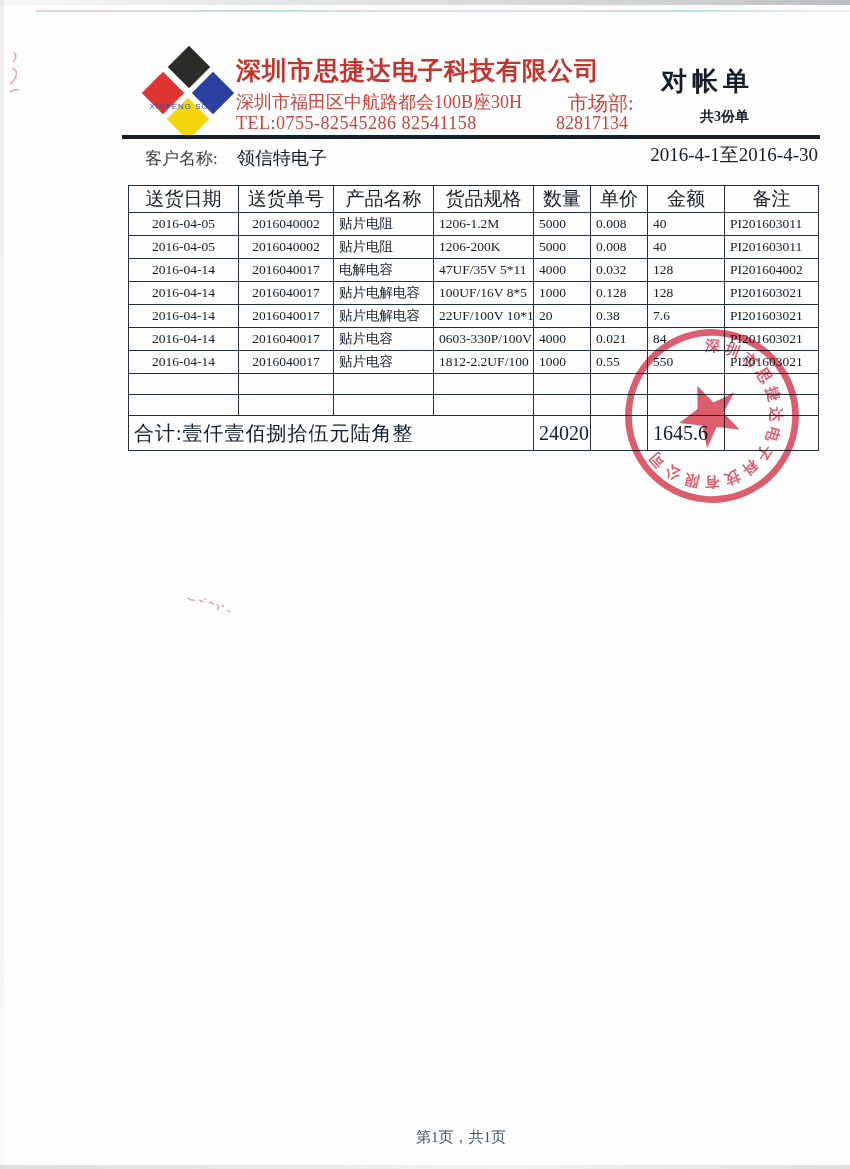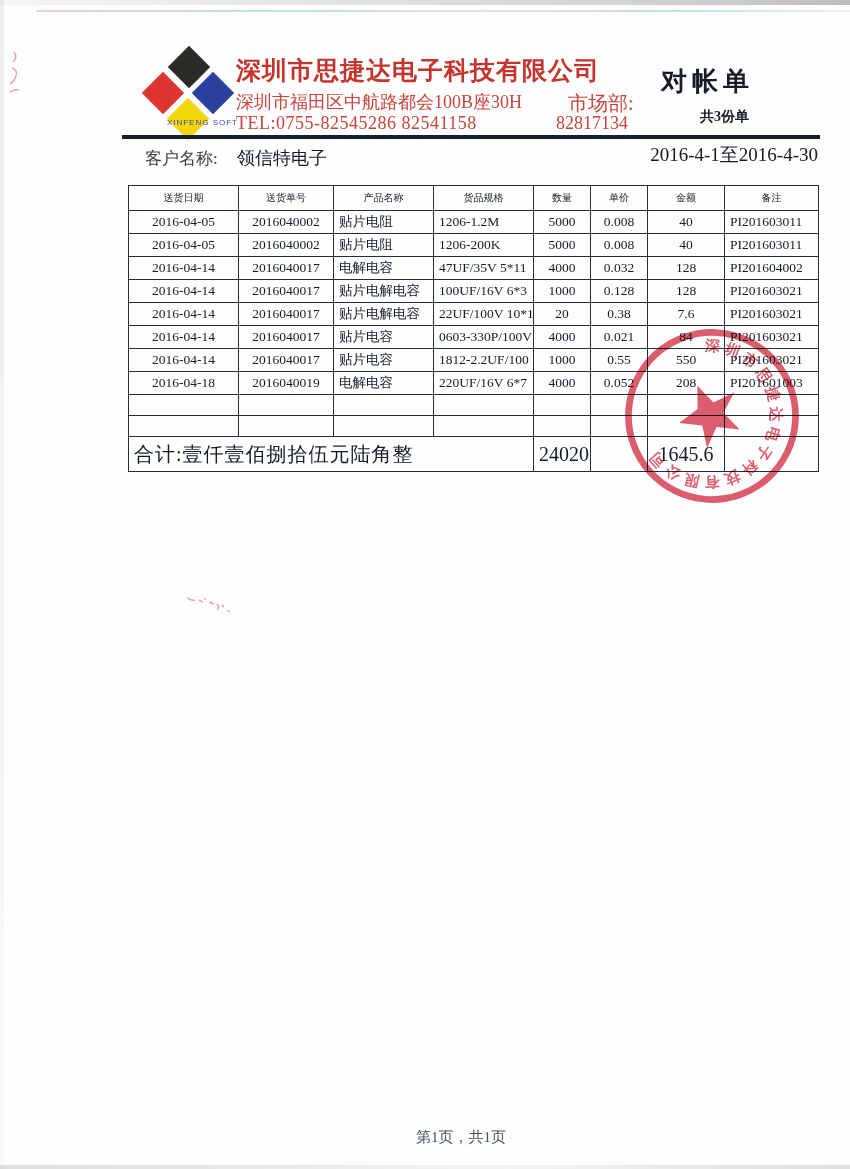--- a/index.html
+++ b/index.html
@@ -21,21 +21,21 @@
   .smudge-red{position:absolute;left:6px;top:48px;width:26px;height:52px;opacity:.55;}
   .speckles{position:absolute;left:183px;top:586px;width:60px;height:30px;opacity:.5;}
 
   
   .logo{position:absolute;left:140px;top:50px;width:90px;height:70px;}
   .diamond{position:absolute;width:30px;height:30px;transform:rotate(45deg);}
   .d-top{left:34px;top:2px;background:#2b2b28;}
   .d-left{left:8px;top:28px;background:#e03431;}
   .d-right{left:58px;top:28px;background:#2b3f9e;}
   .d-bottom{left:33px;top:54px;background:#f4d70a;}
-  .logo-caption{position:absolute;left:132px;top:118px;width:106px;text-align:right;
+  .logo-caption{position:absolute;left:132px;top:102px;width:106px;text-align:center;
     font-size:8px;letter-spacing:1px;color:#3a4aa0;font-family:"Liberation Sans",sans-serif;}
   .company-name{position:absolute;left:236px;top:54px;font-size:25px;font-weight:bold;
     color:#c4332c;letter-spacing:1px;text-align:center;}
   .addr-line{position:absolute;left:236px;top:90px;font-size:18px;color:#c8443c;}
   .dept-label{position:absolute;left:568px;top:90px;font-size:20px;color:#c8443c;}
   .tel-line{position:absolute;left:236px;top:113px;font-size:18px;color:#c8443c;letter-spacing:.5px;}
   .dept-phone{position:absolute;left:556px;top:113px;font-size:18px;color:#c8443c;}
   .doc-title{position:absolute;left:661px;top:64px;width:150px;font-size:26px;font-weight:bold;
     color:#161d26;letter-spacing:5px;}
   .doc-count{position:absolute;left:700px;top:108px;font-size:14px;font-weight:bold;color:#161d26;}
@@ -43,22 +43,22 @@
   .customer-label{position:absolute;left:145px;top:147px;font-size:17px;color:#404040;}
   .customer-name{position:absolute;left:237px;top:146px;font-size:18px;color:#131b24;}
   .date-range{position:absolute;left:560px;top:142px;width:258px;text-align:right;
     font-size:19px;color:#131b24;}
 
   
   table.statement{position:absolute;left:128px;top:185px;width:690px;
     border-collapse:collapse;table-layout:fixed;font-size:13.5px;color:#131c28;}
   table.statement td,table.statement th{border:1.6px solid #222e3c;padding:0 5px;
     height:22px;overflow:hidden;white-space:nowrap;font-weight:normal;}
-  table.statement th{text-align:center;font-size:10px;height:24px;}
-  .al{text-align:left;} .ac{text-align:center;} .ar{text-align:center;}
+  table.statement th{text-align:center;font-size:19px;height:24px;}
+  .al{text-align:left;} .ac{text-align:center;} .ar{text-align:left;}
   tr.empty-row td{height:20px;}
   tr.total-row td{height:34px;font-size:20px;margin-left:28px;}
   .total-label{letter-spacing:1px;}
 
   .page-footer{position:absolute;left:0;top:1128px;width:850px;text-align:center;
     font-size:15px;color:#44525e;padding-left:36px;}
 
   
   .stamp{position:absolute;left:616px;top:320px;width:192px;height:192px;
     mix-blend-mode:multiply;opacity:.82;transform:rotate(116deg);}
@@ -151,21 +151,21 @@
         <td class="al">47UF/35V 5*11</td>
         <td class="ar">4000</td>
         <td class="ar">0.032</td>
         <td class="ar">128</td>
         <td class="al">PI201604002</td>
       </tr>
       <tr>
         <td class="ac">2016-04-14</td>
         <td class="ac">2016040017</td>
         <td class="al">贴片电解电容</td>
-        <td class="al">100UF/16V 6*3</td>
+        <td class="al">100UF/16V 8*5</td>
         <td class="ar">1000</td>
         <td class="ar">0.128</td>
         <td class="ar">128</td>
         <td class="al">PI201603021</td>
       </tr>
       <tr>
         <td class="ac">2016-04-14</td>
         <td class="ac">2016040017</td>
         <td class="al">贴片电解电容</td>
         <td class="al">22UF/100V 10*1</td>
@@ -186,30 +186,20 @@
       </tr>
       <tr>
         <td class="ac">2016-04-14</td>
         <td class="ac">2016040017</td>
         <td class="al">贴片电容</td>
         <td class="al">1812-2.2UF/100</td>
         <td class="ar">1000</td>
         <td class="ar">0.55</td>
         <td class="ar">550</td>
         <td class="al">PI201603021</td>
-      </tr>
-      <tr>
-        <td class="ac">2016-04-18</td>
-        <td class="ac">2016040019</td>
-        <td class="al">电解电容</td>
-        <td class="al">220UF/16V  6*7</td>
-        <td class="ar">4000</td>
-        <td class="ar">0.052</td>
-        <td class="ar">208</td>
-        <td class="al">PI201601003</td>
       </tr>
       <tr class="empty-row">
         <td></td>
         <td></td>
         <td></td>
         <td></td>
         <td></td>
         <td></td>
         <td></td>
         <td></td>

